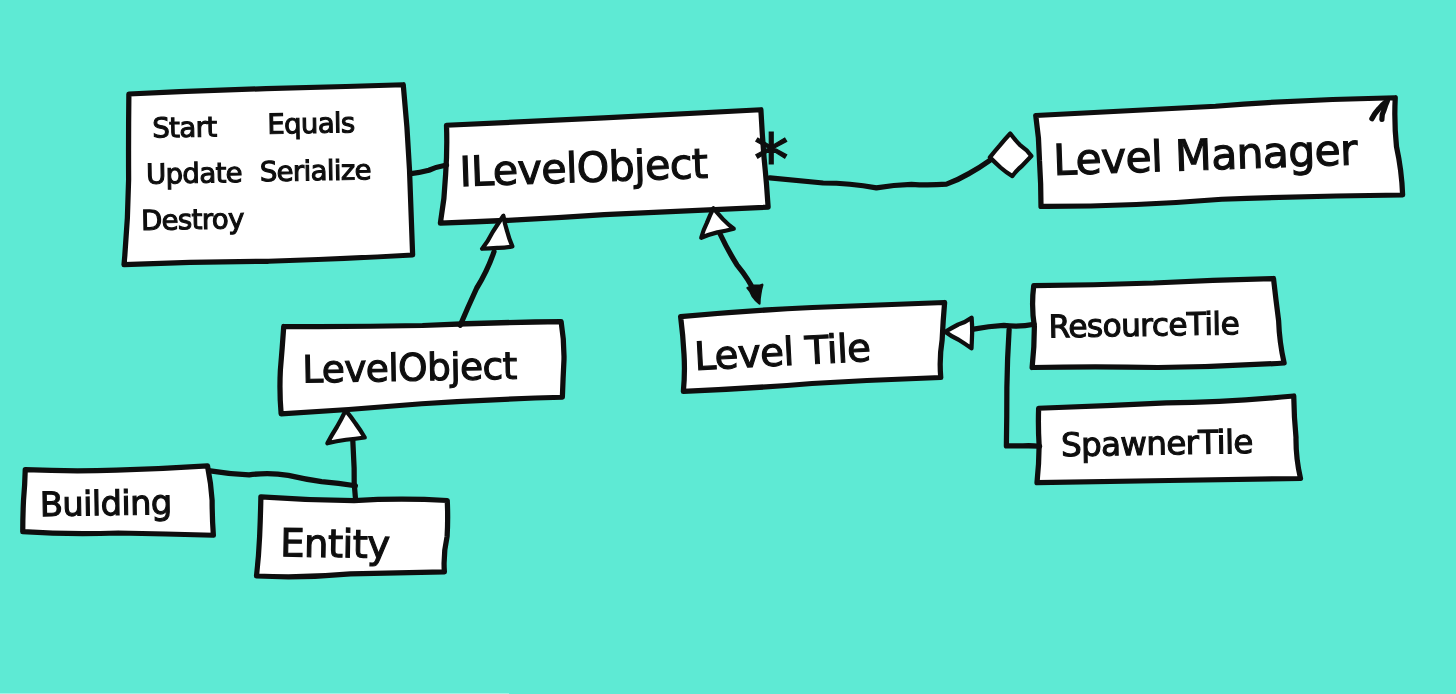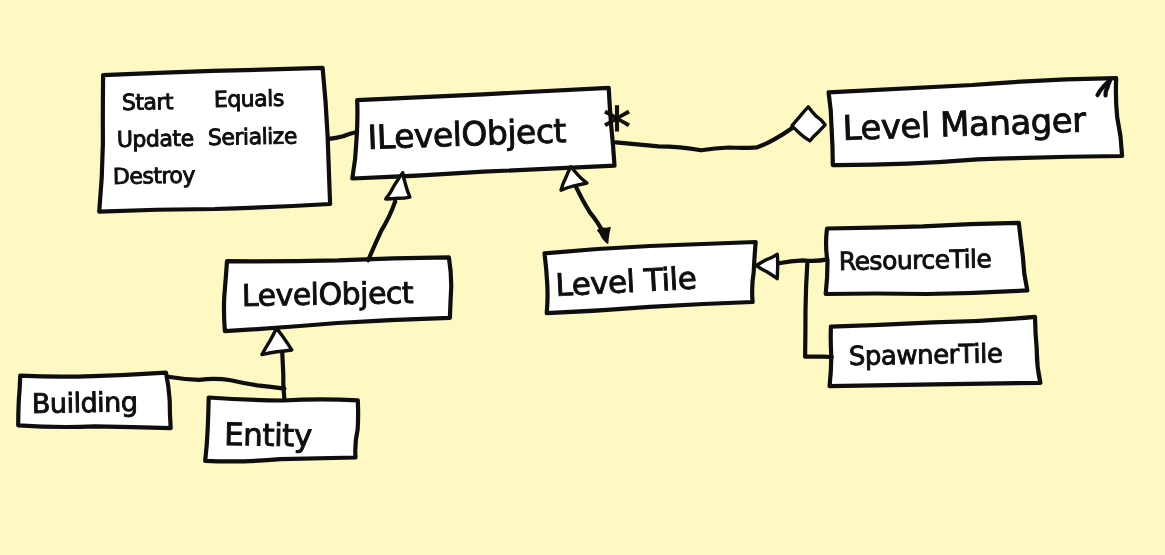--- a/index.html
+++ b/index.html
@@ -1,16 +1,16 @@
 <!DOCTYPE html>
 <html><head>
 <meta charset="utf-8">
 <style>
   html,body{margin:0;padding:0;background:#ffffff;}
-  .canvas-wrap{position:relative;width:1165px;height:555px;background:#fef9c3;overflow:hidden;}
+  .canvas-wrap{position:relative;width:1165px;height:555px;background:#5eead4;overflow:hidden;}
   svg{display:block;}
   text{font-family:"DejaVu Sans", sans-serif;letter-spacing:-0.5px;}
 </style>
 </head>
 <body>
 
 <div class="canvas-wrap">
   <svg id="sketch" width="1165" height="555" viewBox="0 0 1165 555" xmlns="http://www.w3.org/2000/svg">
       <path d="M 103.1 75.2 Q 157.9 72.6 212.8 70.9 Q 267.7 69.6 322.6 67.8 Q 326.0 101.7 327.6 135.8 Q 329.0 169.9 330.1 204.0 Q 272.4 207.4 214.7 209.0 Q 156.9 209.2 99.2 211.7 Q 102.4 177.7 102.9 143.5 Q 102.7 109.4 103.1 75.2 Z" fill="#ffffff" stroke="#0e0e0e" stroke-width="4.2" stroke-linecap="round" stroke-linejoin="round"></path>
       <path d="M 357.2 100.2 Q 420.1 97.4 483.0 94.3 Q 545.8 91.1 608.7 87.8 Q 609.7 107.3 611.3 126.8 Q 613.3 146.2 614.5 165.7 Q 548.9 168.5 483.4 171.7 Q 417.9 176.3 352.3 178.5 Q 355.8 159.1 356.5 139.5 Q 357.9 119.9 357.2 100.2 Z" fill="#ffffff" stroke="#0e0e0e" stroke-width="4.2" stroke-linecap="round" stroke-linejoin="round"></path>

